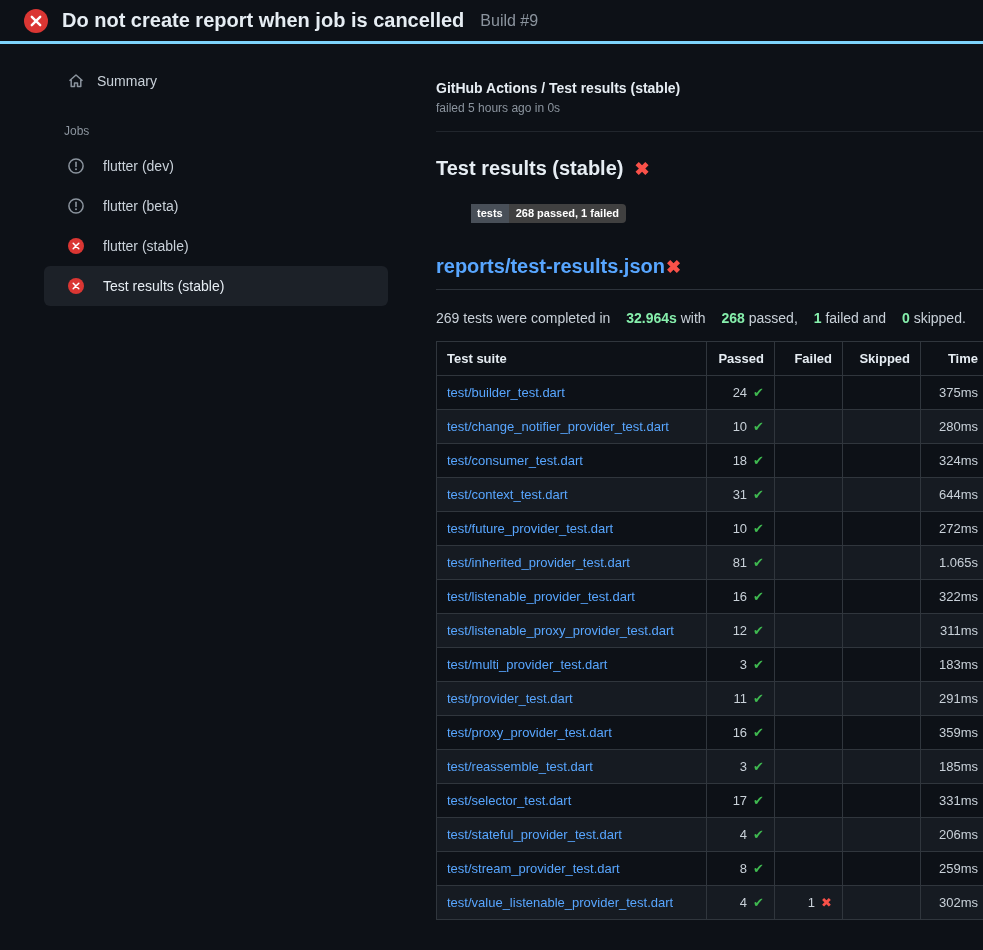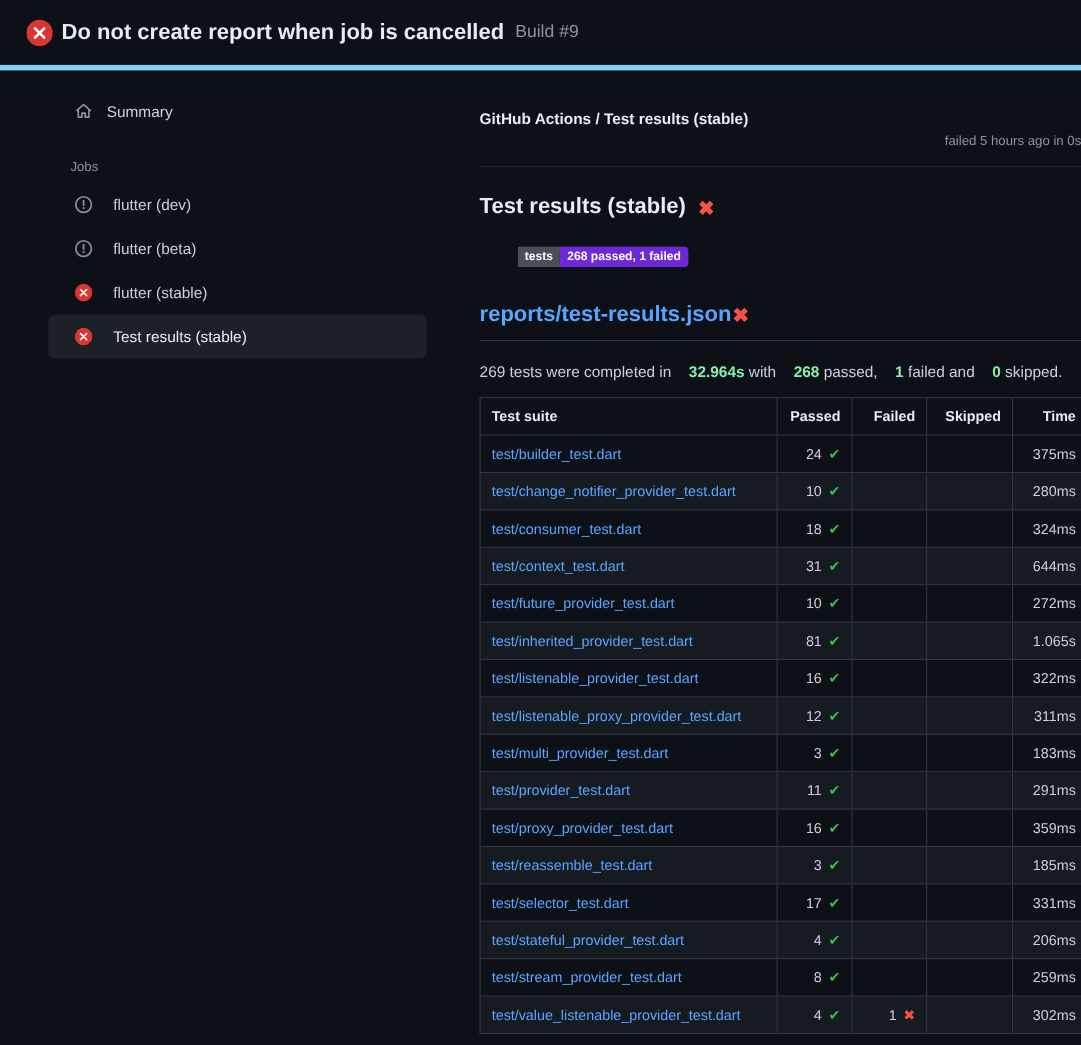--- a/index.html
+++ b/index.html
@@ -8,26 +8,26 @@
     background:#0d1117;
     color:#c9d1d9;
     font-family:"Liberation Sans", sans-serif;
     font-size:14px;
     overflow:hidden;
   }
   a { text-decoration:none; cursor:pointer; }
 
   
   .top-header {
-    height:64px;
-    border-bottom:5px solid #7dd3fc;
+    height:44px;
+    border-bottom:3px solid #7dd3fc;
     display:flex;
     align-items:center;
     padding:0 24px;
-    gap:8px;
+    gap:14px;
   }
   .fail-circle-lg { width:24px; height:24px; flex:none; }
   .header-title { font-size:20px; font-weight:700; color:#e6edf3; white-space:nowrap; }
   .header-build { font-size:16px; font-weight:400; color:#8b949e; margin-left:2px; }
 
   
   .content { display:flex; height:893px; }
 
   
   .sidebar { width:368px; flex:none; padding-top:22px;margin-left:36px; }
@@ -40,33 +40,33 @@
     display:flex; align-items:center; gap:19px;
     height:40px; margin:0 16px 0 8px; padding-left:24px;
     border-radius:6px; color:#c9d1d9; cursor:pointer; white-space:nowrap;
   }
   .job-item.selected { background:#1c2128; color:#e6edf3; }
   .icon-16 { width:16px; height:16px; flex:none; }
 
   
   .main { flex:1; min-width:0; padding:36px 0 0 32px; }
   .breadcrumb { font-weight:700; color:#e6edf3; font-size:14px; }
-  .status-line { margin-top:5px; color:#8b949e; font-size:12px;text-align:right; }
+  .status-line { margin-top:5px; color:#8b949e; font-size:12px; }
   .divider { border:0; border-top:1px solid #21262d; margin-top:16px; }
 
   .check-title {
     margin-top:25px; display:flex; align-items:center; gap:11px;
     font-size:20px; font-weight:700; color:#e6edf3;
   }
   .cross-mark { color:#f85149; font-size:18px; font-weight:700; line-height:1; }
 
   .badge { display:inline-flex; margin-top:24px; border-radius:4px; overflow:hidden;
            font-size:11px; font-weight:600; line-height:1;padding-left:35px; }
   .badge-label { background:#484f58; color:#ffffff; padding:4px 6px; }
-  .badge-value { background:#6d28d9; color:#ffffff; padding:4px 7px; }
+  .badge-value { background:#404040; color:#ffffff; padding:4px 7px; }
 
   .report-heading {
     margin-top:32px; padding-bottom:11px; border-bottom:1px solid #2d333b;
     display:flex; align-items:center; gap:1px;
     font-size:20px; font-weight:700;
   }
   .report-heading a { color:#58a6ff; }
 
   .summary-line { margin-top:20px; font-size:14px; color:#c9d1d9; }
   .summary-line b { color:#86efac; font-weight:700;margin-left:12px; }

